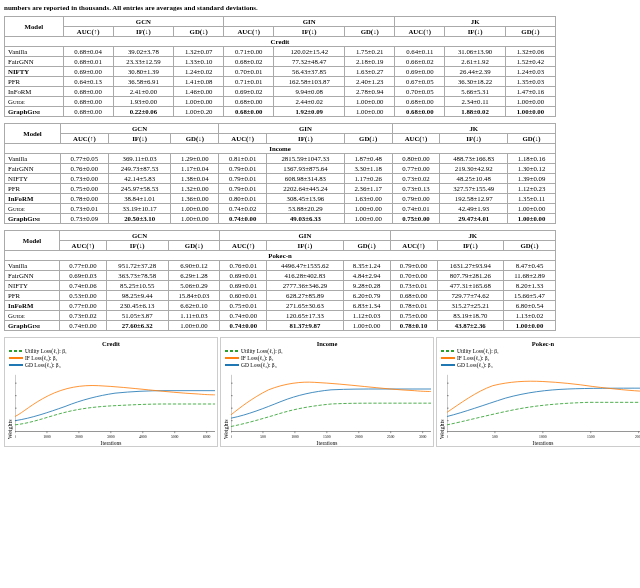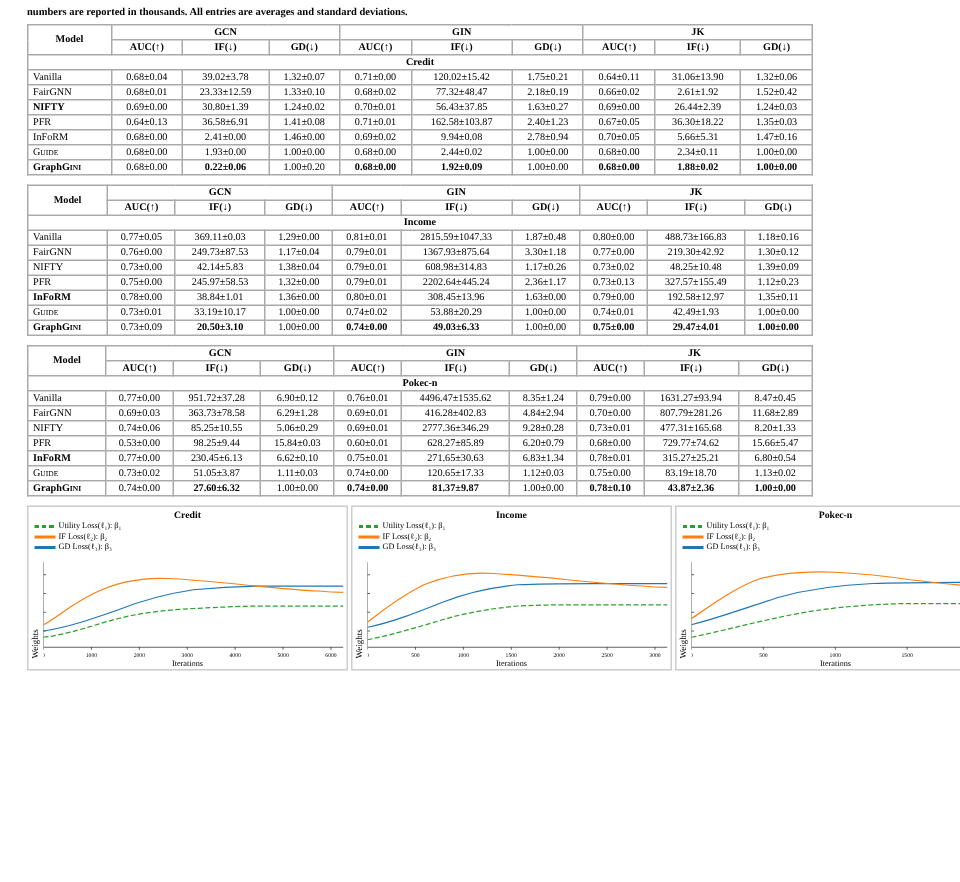--- a/index.html
+++ b/index.html
@@ -7,21 +7,21 @@
       font-family: 'Times New Roman', Times, serif;
       font-size: 7.5px;
       background: #fff;
       color: #000;
       width: 640px;
       min-height: 588px;
       overflow: hidden;
     }
     .page {
       width: 560px;
-      padding: 4px 18px;
+      padding: 4px 4px;
     }
     .note {
       font-size: 7px;
       margin-bottom: 4px;
       font-weight: bold;
     }
     
     .section-block {
       margin-bottom: 6px;
     }

